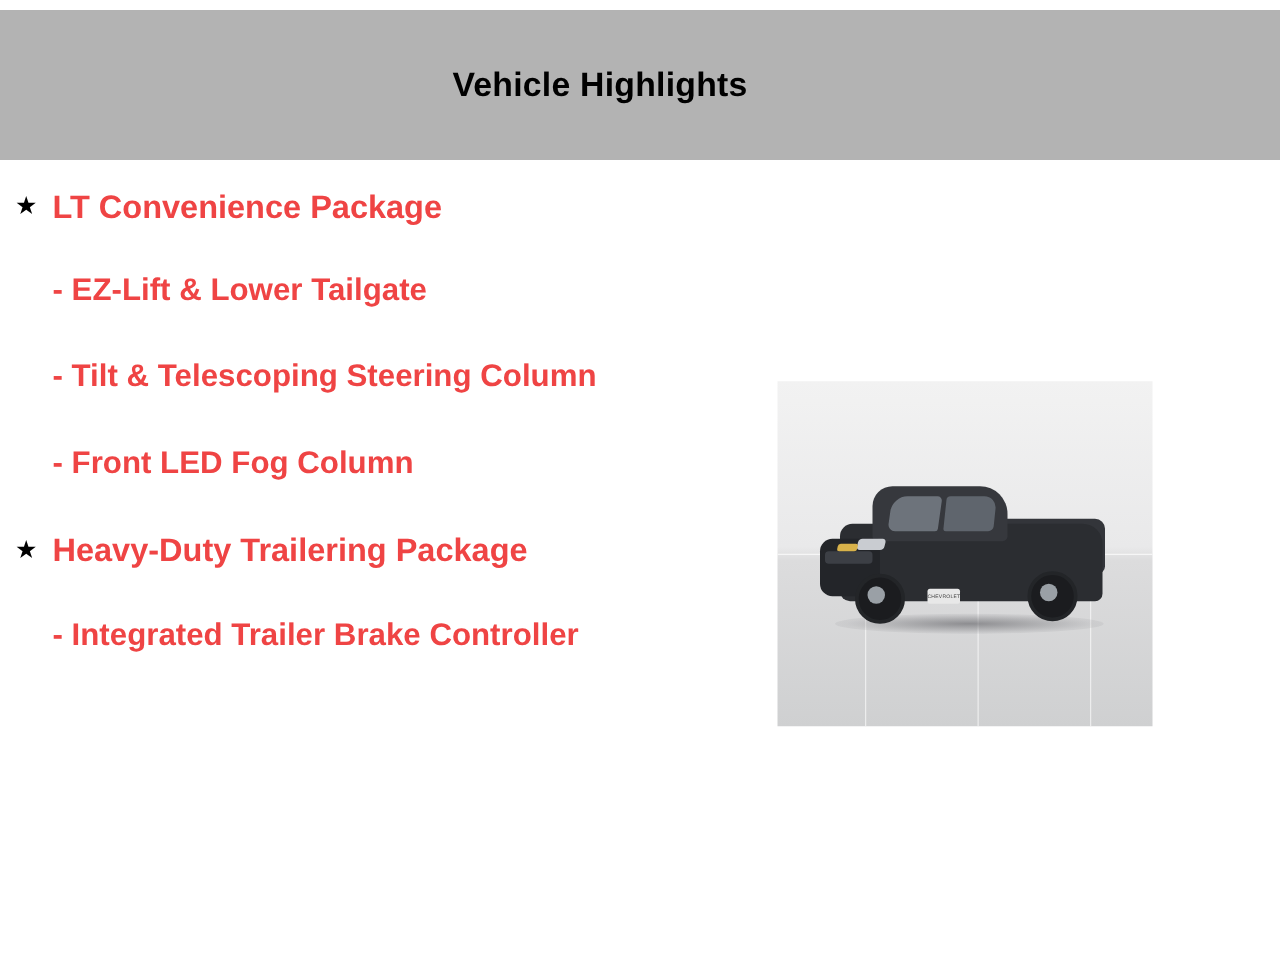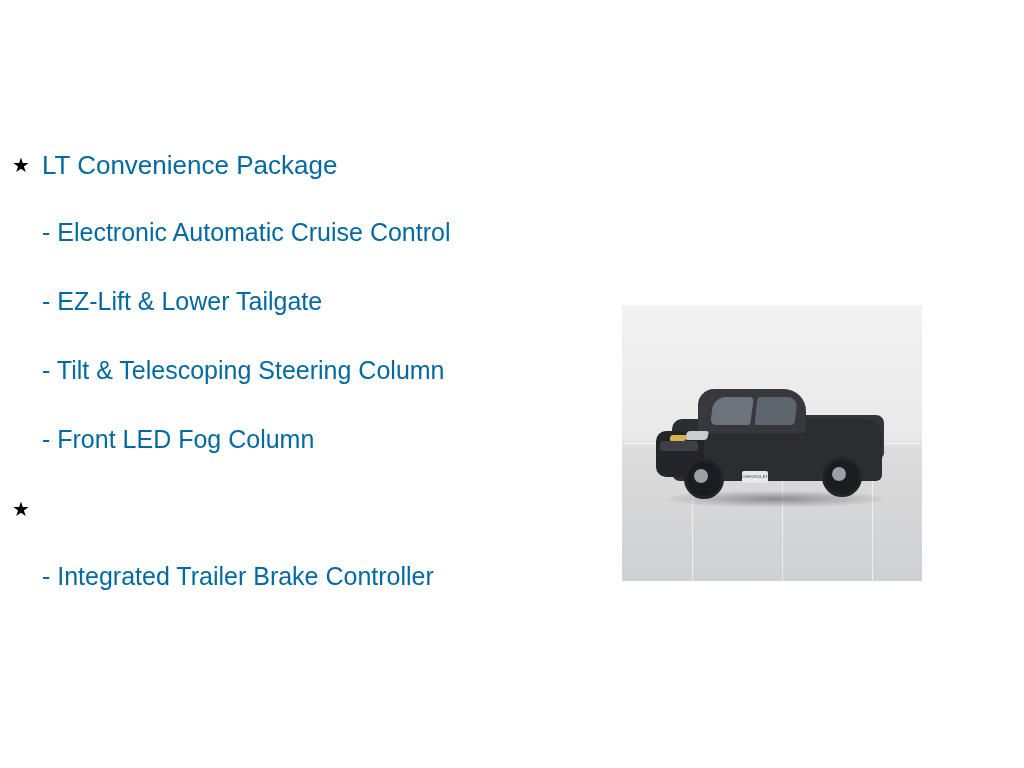--- a/index.html
+++ b/index.html
@@ -62,22 +62,22 @@
   .star-marker {
     width: 42px;
     min-width: 42px;
     text-align: center;
     font-size: 20px;
     line-height: 34px;
     color: #000000;
   }
   .bullet-text {
     font-size: 26px;
-    font-weight: normal;
-    color: #0369a1;
+    font-weight: bold;
+    color: #ef4444;
     line-height: 1.32;
     max-width: 520px;
   }
   .sub .star-marker {
     visibility: hidden;
   }
   .sub .bullet-text {
     font-size: 25px;
   }
   .vehicle-image {
@@ -243,52 +243,52 @@
     text-align: center;
     line-height: 12px;
     letter-spacing: 0.2px;
   }
 </style>
 </head>
 <body>
 
 <div class="slide">
 
+  <div class="header-bar">
+    <div class="header-title">Vehicle Highlights</div>
+  </div>
 
   <div class="content">
 
     <div class="bullet-list">
 
       <div class="bullet-row">
         <span class="star-marker">★</span>
         <span class="bullet-text">LT Convenience Package</span>
       </div>
 
-      <div class="bullet-row sub">
-        <span class="star-marker"></span>
-        <span class="bullet-text">- Electronic Automatic Cruise Control</span>
-      </div>
 
       <div class="bullet-row sub">
         <span class="star-marker"></span>
         <span class="bullet-text">- EZ-Lift &amp; Lower Tailgate</span>
       </div>
 
       <div class="bullet-row sub">
         <span class="star-marker"></span>
         <span class="bullet-text">- Tilt &amp; Telescoping Steering Column</span>
       </div>
 
       <div class="bullet-row sub">
         <span class="star-marker"></span>
         <span class="bullet-text">- Front LED Fog Column</span>
       </div>
 
       <div class="bullet-row">
         <span class="star-marker">★</span>
+        <span class="bullet-text">Heavy-Duty Trailering Package</span>
       </div>
 
       <div class="bullet-row sub">
         <span class="star-marker"></span>
         <span class="bullet-text">- Integrated Trailer Brake Controller</span>
       </div>
 
     </div>
 
     <div class="vehicle-image">

